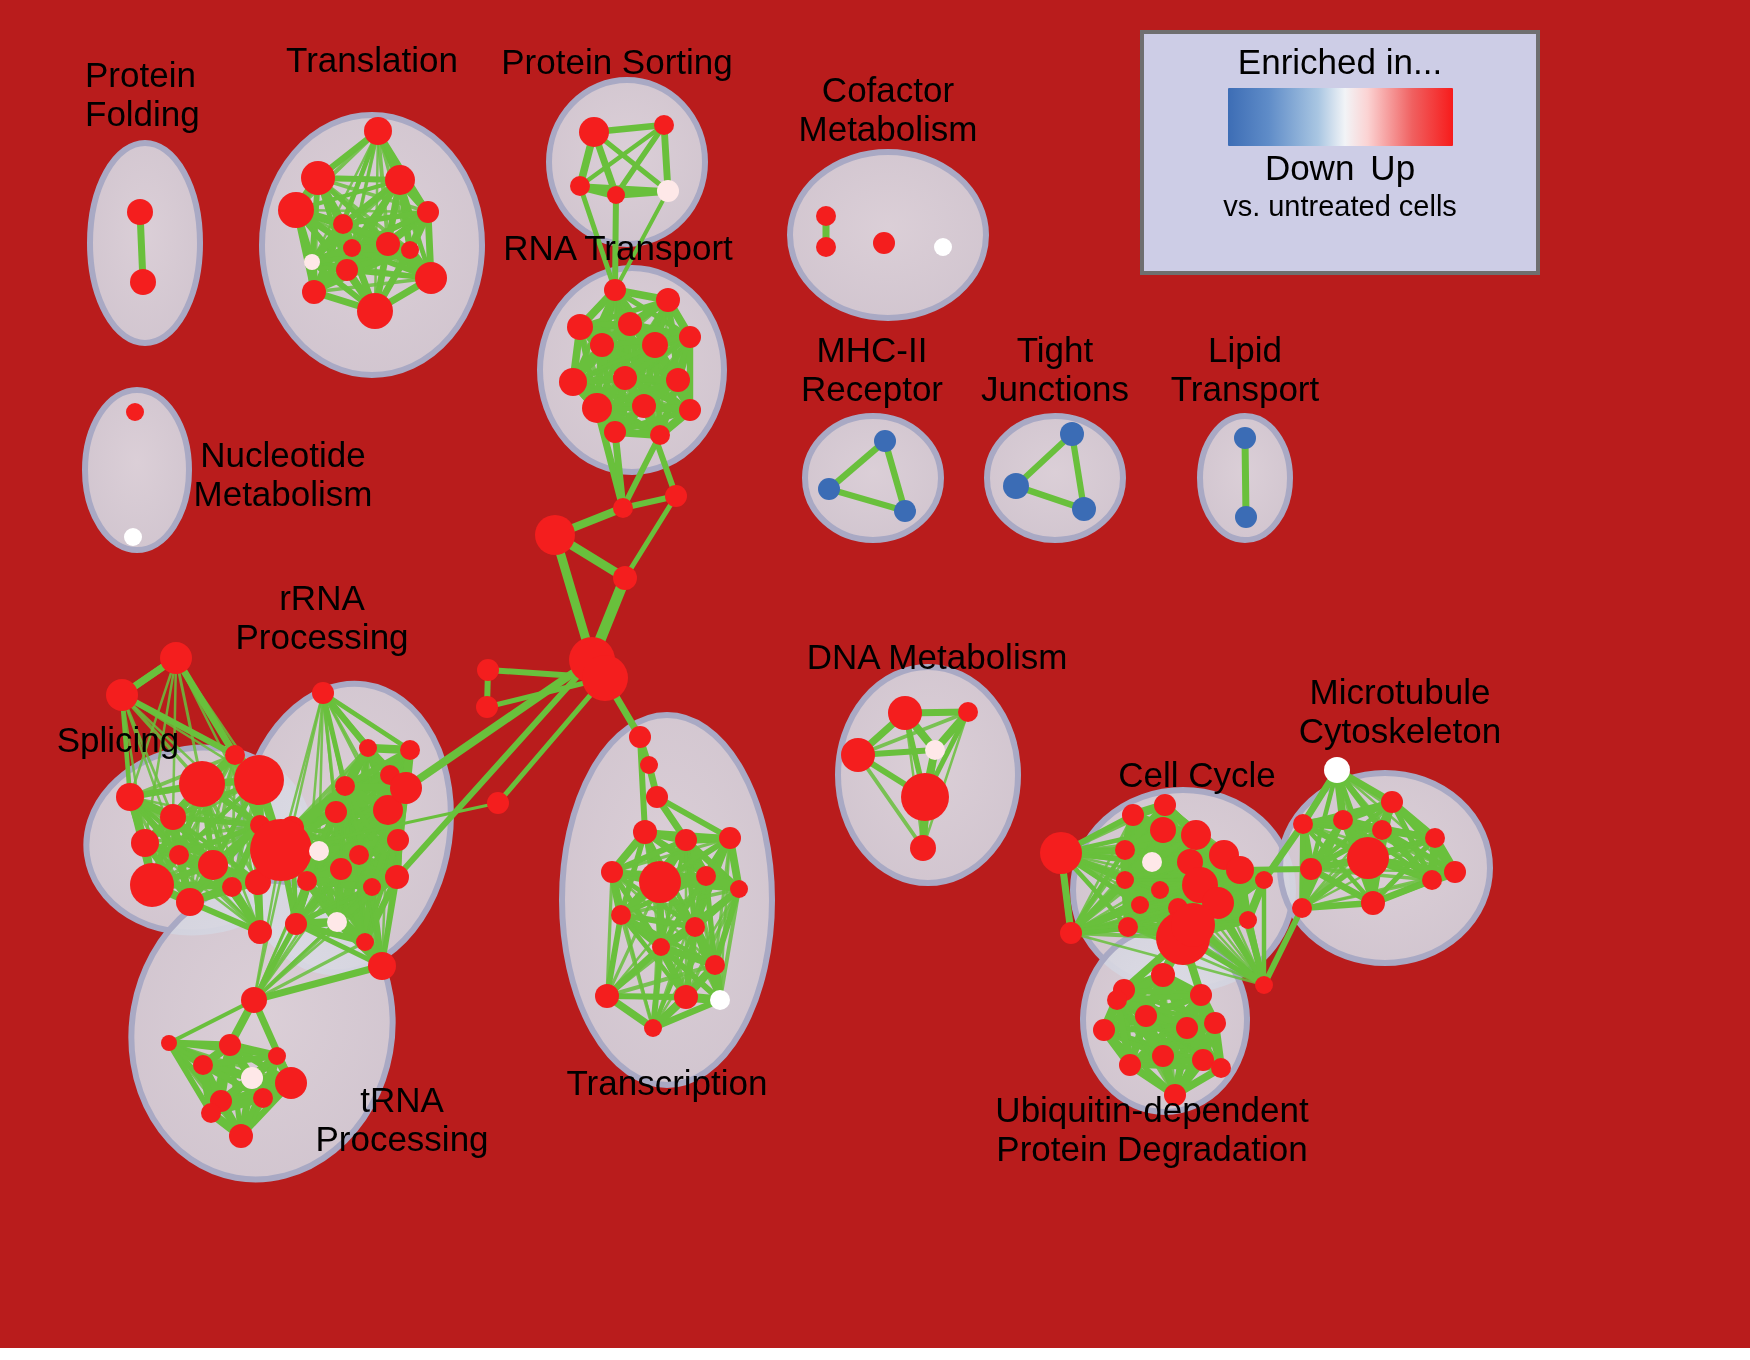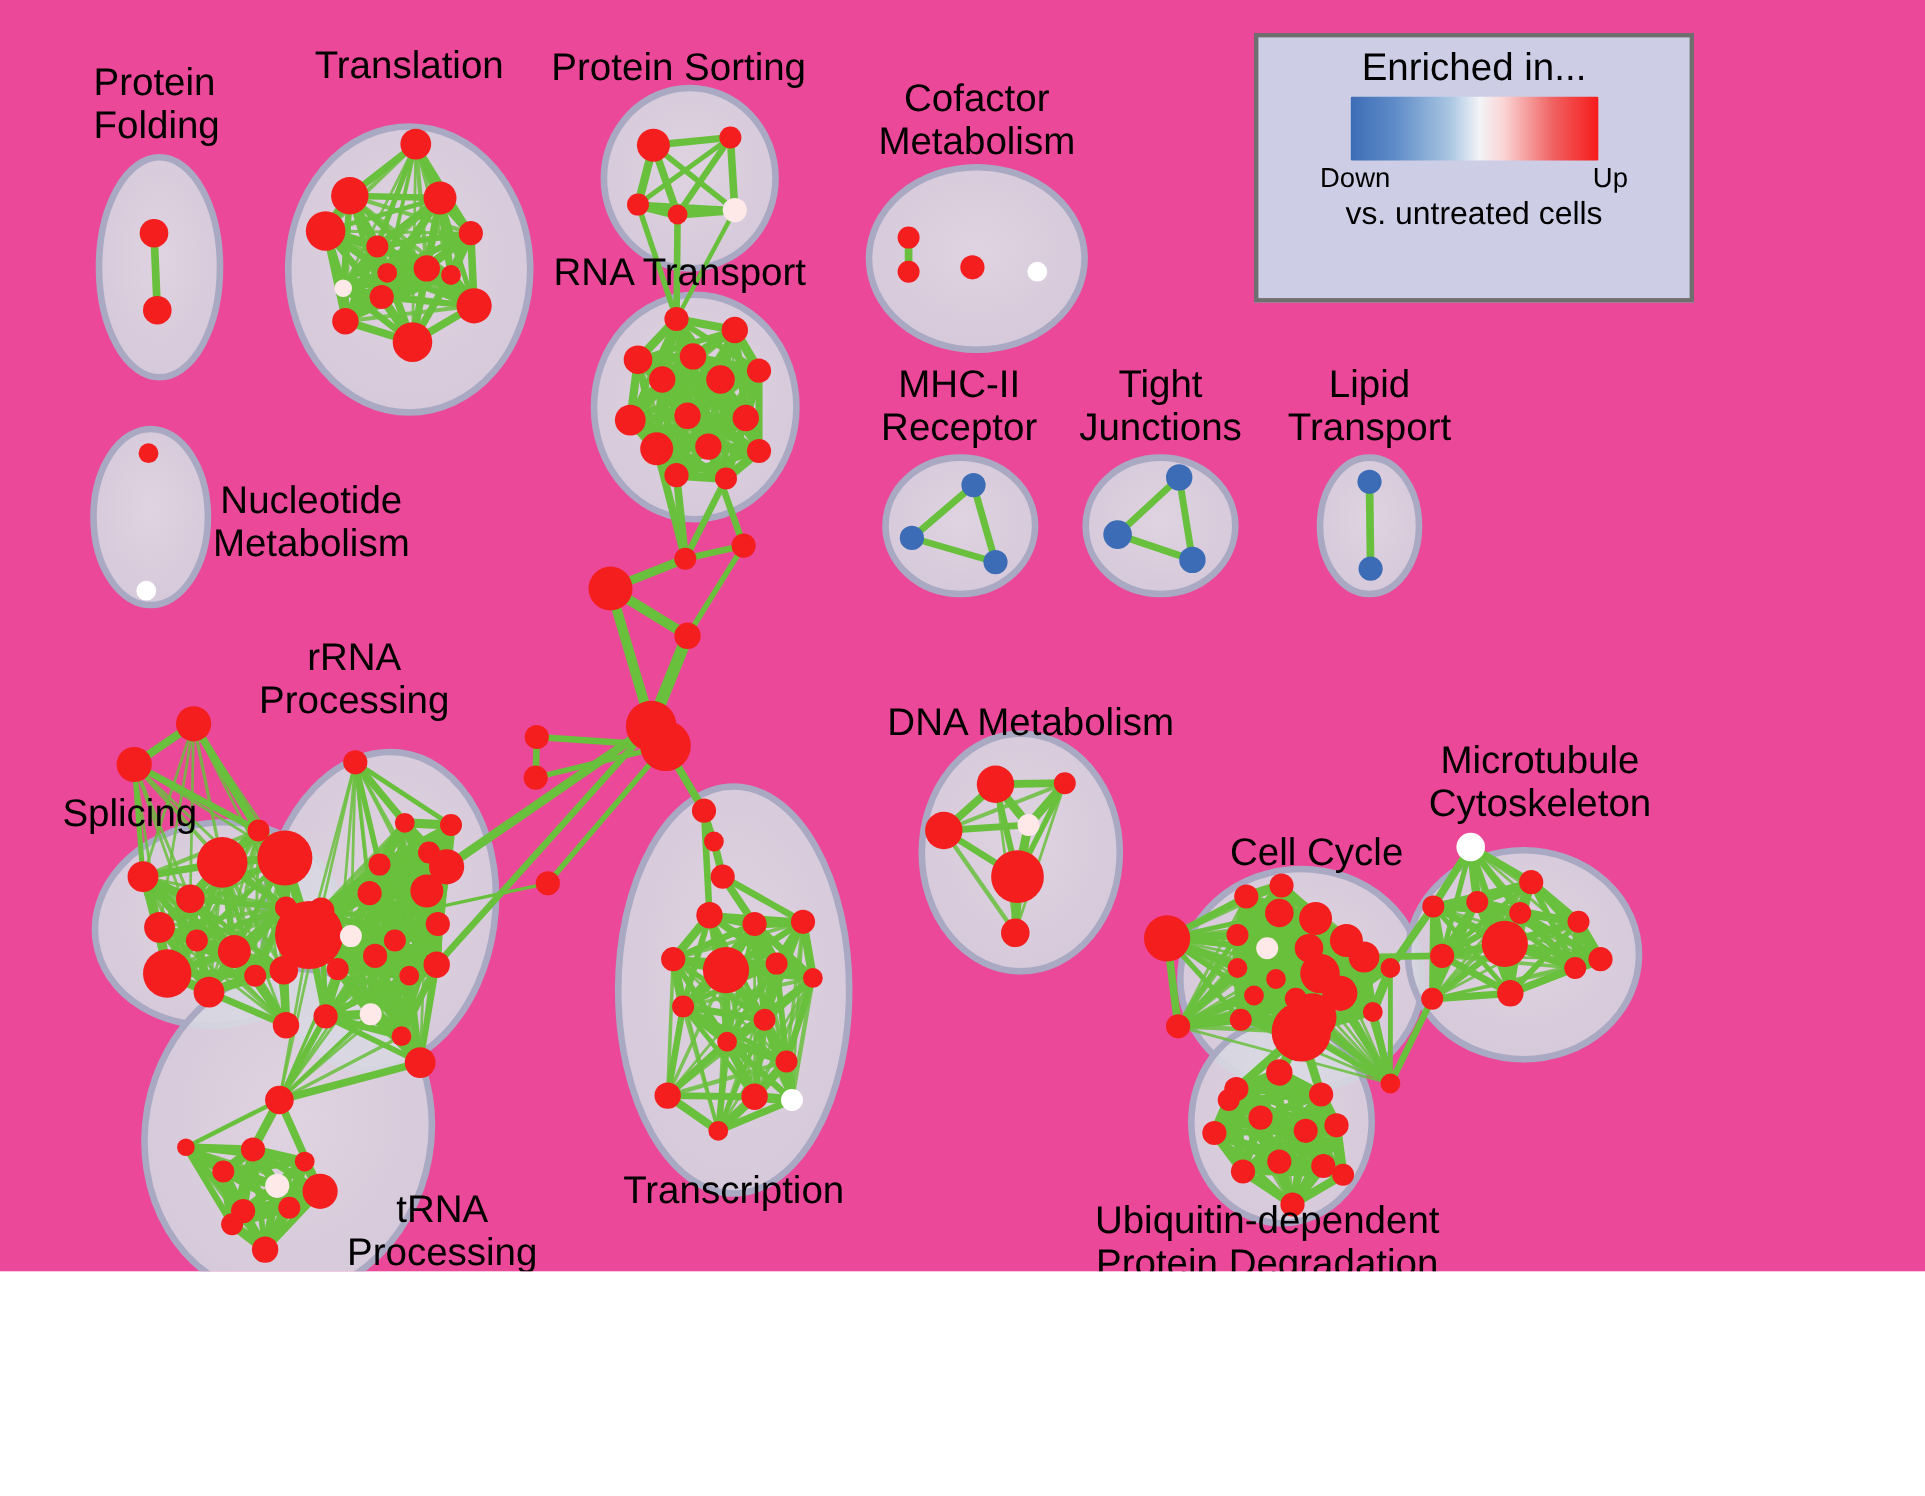--- a/index.html
+++ b/index.html
@@ -1,27 +1,27 @@
 <!DOCTYPE html>
 <html><head>
 <meta charset="utf-8">
 <style>
   html,body{margin:0;padding:0;background:#fff;}
   body{font-family:"Liberation Sans","DejaVu Sans",sans-serif;}
-  #stage{position:relative;width:1750px;height:1156px;background:#ec4899;overflow:hidden;}
+  #stage{position:relative;width:1750px;height:1348px;background:#b91c1c;overflow:hidden;}
   #net{position:absolute;left:0;top:0;width:1750px;height:1360px;}
   .lbl{position:absolute;color:#000;font-size:35px;line-height:1.12;white-space:pre;font-family:"Liberation Sans","DejaVu Sans",sans-serif;}
   .lbl.c{text-align:center;transform:translateX(-50%);}
   #legend{position:absolute;left:1140px;top:30px;width:400px;height:245px;
           background:#cdcde6;border:4px solid #6f6f6f;box-sizing:border-box;
           display:flex;flex-direction:column;align-items:center;padding-top:8px;}
   #legend .ttl{font-size:35px;color:#000;margin-bottom:6px;text-align:center;}
   #bar{width:225px;height:58px;border-radius:1px;
        background:linear-gradient(to right,#3d6db5 0%,#5f8cc8 18%,#a9c6e2 40%,#f2f4f7 52%,#fbd3d3 62%,#f06060 82%,#f71b1b 100%);}
-  #legend .ends{width:280px;display:flex;justify-content:space-between;font-size:25px;margin-top:2px;gap:16px;}
+  #legend .ends{width:280px;display:flex;justify-content:center;font-size:35px;margin-top:2px;gap:16px;}
   #legend .sub{font-size:29px;text-align:center;line-height:1.15;margin-top:2px;}
 </style>
 </head>
 <body>
 
 <div id="stage">
 
   <svg id="net" viewBox="0 0 1750 1360">
     <defs>
       <radialGradient id="hullg" cx="50%" cy="45%" r="62%">

